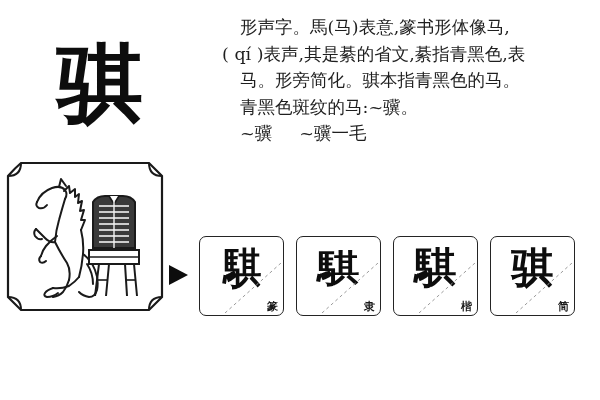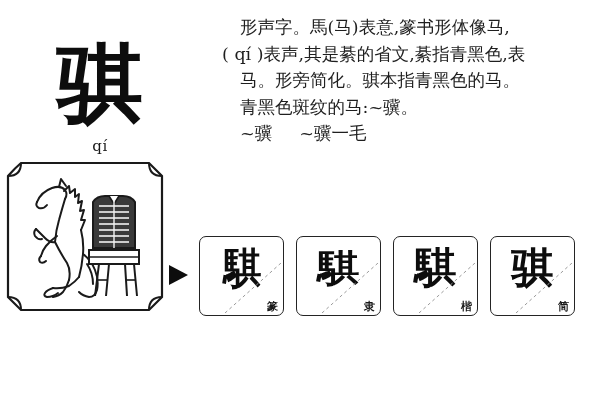--- a/index.html
+++ b/index.html
@@ -137,21 +137,20 @@
     line-height: 13px;
     color: #1a1a1a;
     font-weight: 700;
   }
 </style>
 </head>
 <body>
 
 <div id="headword-block">
   <div id="headword-char">骐</div>
-  <div id="headword-pinyin">qí</div>
 </div>
 
 <div id="definition-block">
   <div class="def-line indent">形声字。馬(马)表意,篆书形体像马,</div>
   <div class="def-line">( qí )表声,其是綦的省文,綦指青黑色,表</div>
   <div class="def-line indent">马。形旁简化。骐本指青黑色的马。</div>
   <div class="def-line indent">青黑色斑纹的马:~骥。</div>
   <div class="def-line indent">
     <span>~骥</span>
     <span class="def-gap"></span>

